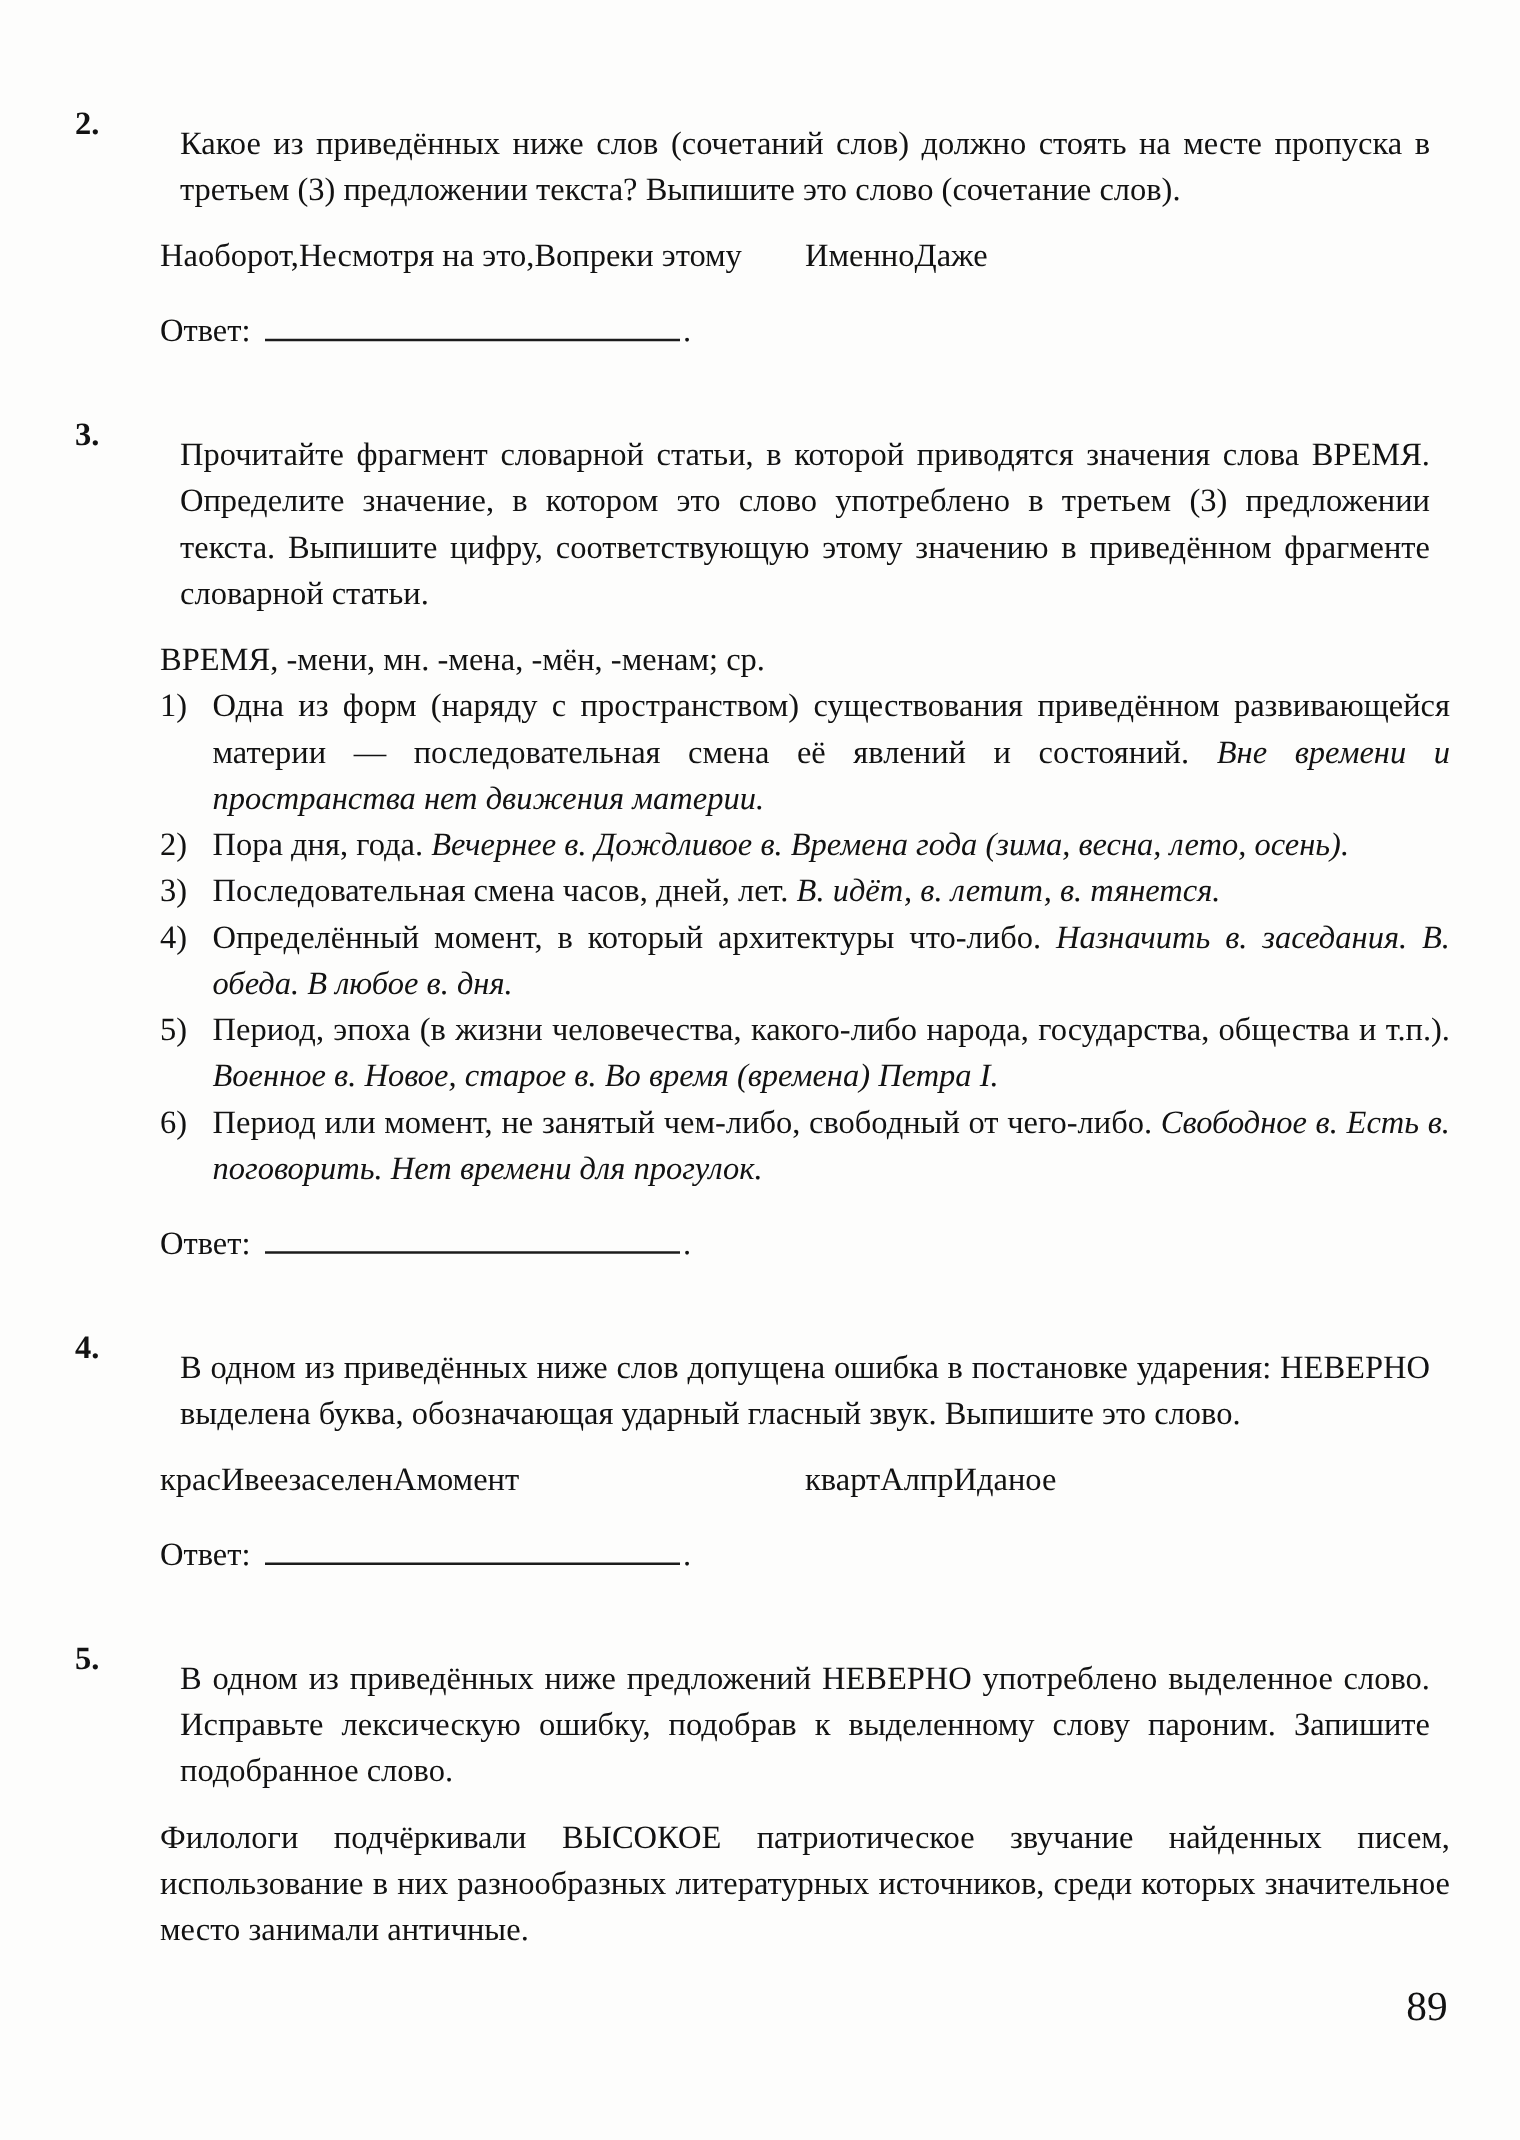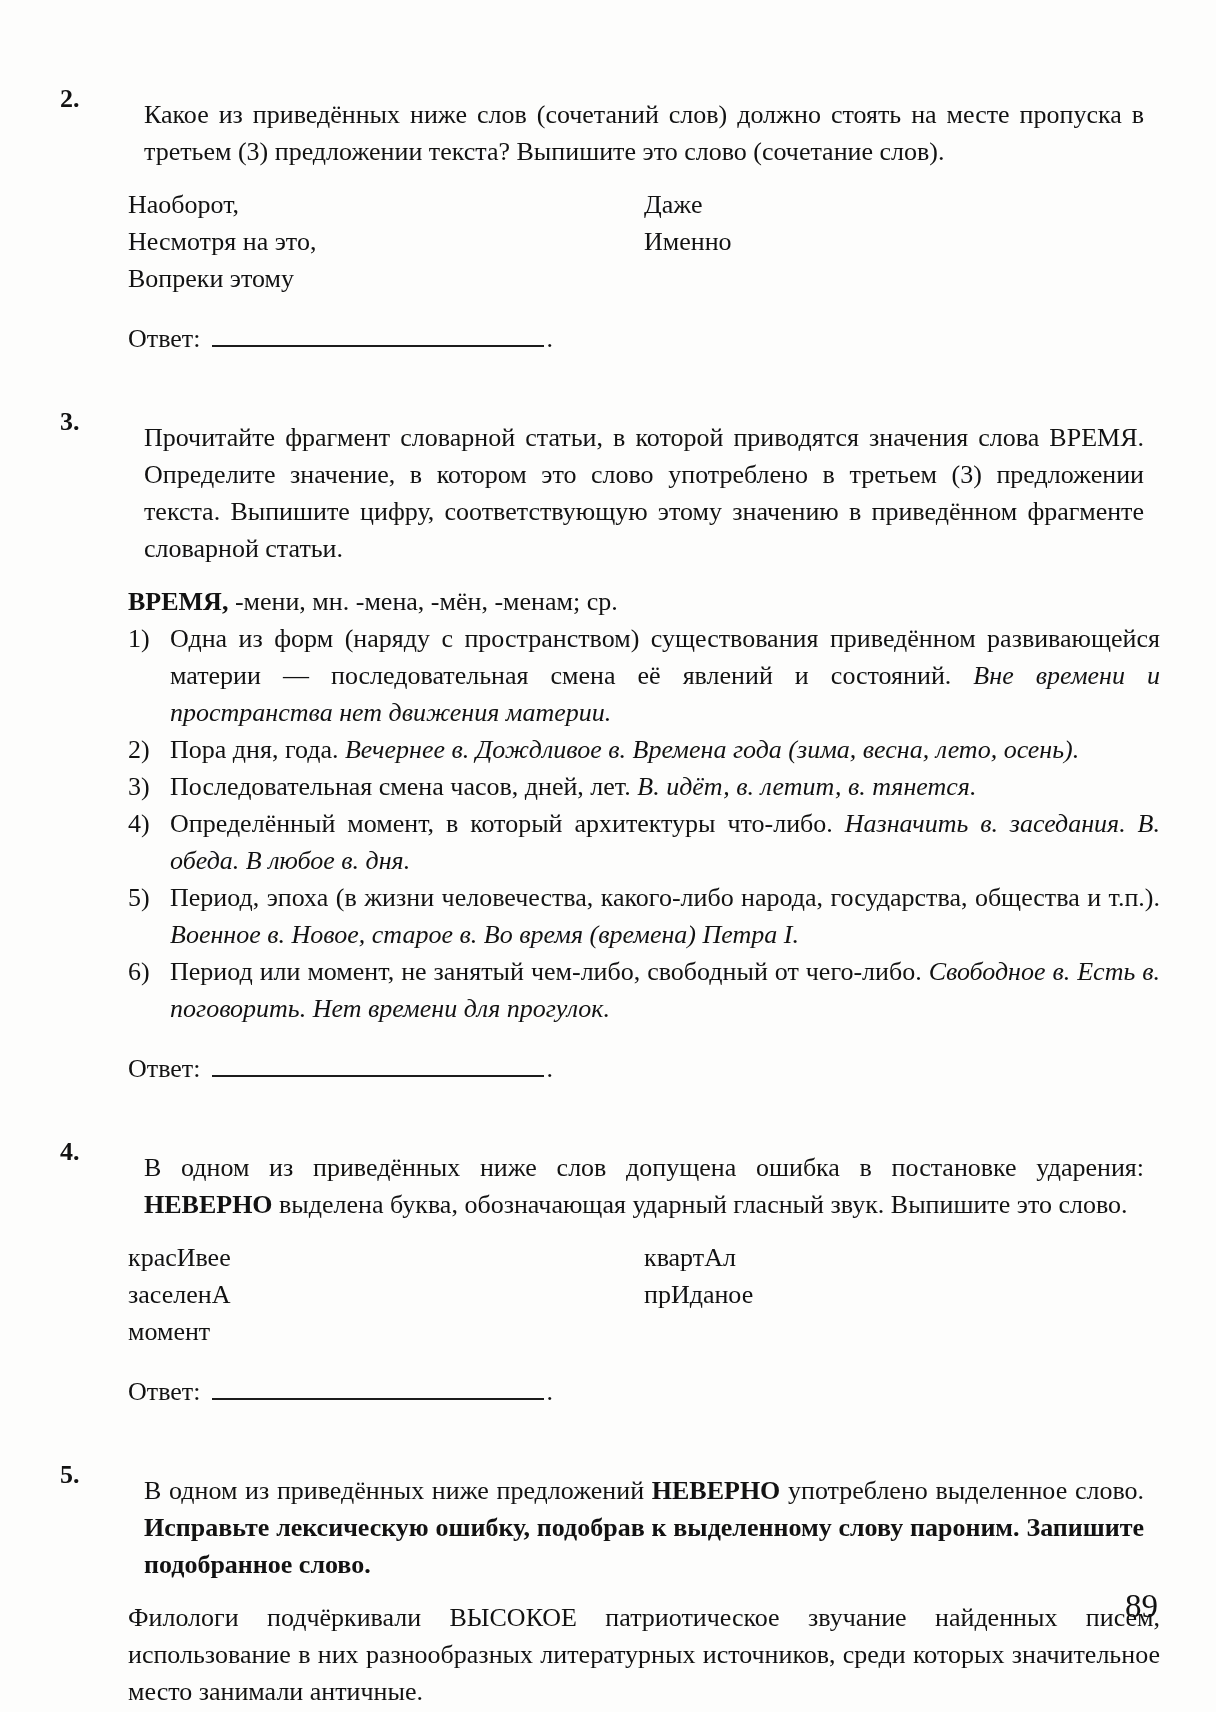--- a/index.html
+++ b/index.html
@@ -35,21 +35,21 @@
     margin:16px;
     text-align:justify;
   }
   .options{
     display:flex;
     margin-top:15px;
   }
   .options .col{
     width:50%;
     display:flex;
-    flex-direction:column;
+    flex-direction:row;
   }
   .option{white-space:nowrap;}
   .dict-head{margin:15px 0 0 0;}
   .definitions{margin-top:0;}
   .def{display:flex;}
   .def-num{flex:0 0 42px;}
   .def-text{flex:1;text-align:justify;min-width:0;}
   .sentences{margin-top:15px;}
   .sentence{margin:0;text-align:justify;}
   .answer-line{
@@ -64,41 +64,41 @@
     margin-left:12px;
     vertical-align:baseline;
   }
   .answer-period{margin-left:2px;}
   .page-number{
     position:absolute;
     top:1588px;
     right:58px;
     font-size:33px;
   }
-  .b{font-weight:bold;}
+  .b{font-weight:normal;}
   .i{font-style:italic;}
 </style>
 </head>
 <body>
 
 <div class="page">
 
   <div class="question">
     <div class="q-num">2.</div>
     <div class="q-body">
       <p class="prompt"><span>Какое из приведённых ниже слов (сочетаний слов) должно стоять на месте пропуска в третьем (3) предложении текста? Выпишите это слово (сочетание слов).</span></p>
       <div class="options">
         <div class="col">
           <div class="option">Наоборот,</div>
           <div class="option">Несмотря на это,</div>
           <div class="option">Вопреки этому</div>
         </div>
         <div class="col">
+          <div class="option">Именно</div>
           <div class="option">Даже</div>
-          <div class="option">Именно</div>
         </div>
       </div>
       <div class="answer-line">
         <span>Ответ:</span><span class="answer-blank"></span><span class="answer-period">.</span>
       </div>
     </div>
   </div>
 
   <div class="question">
     <div class="q-num">3.</div>

